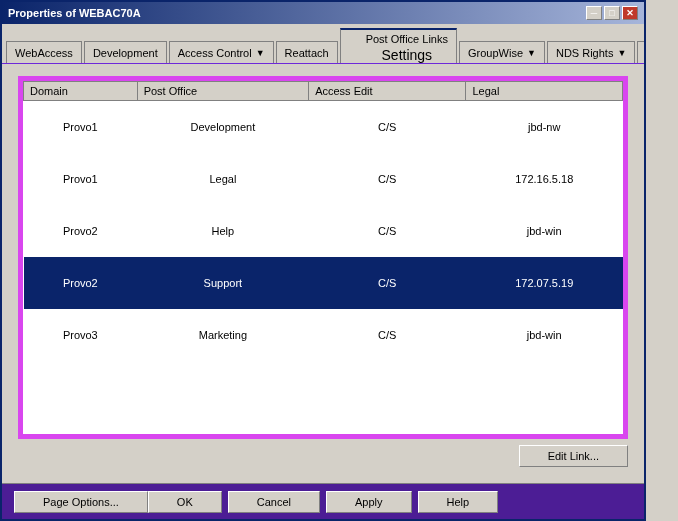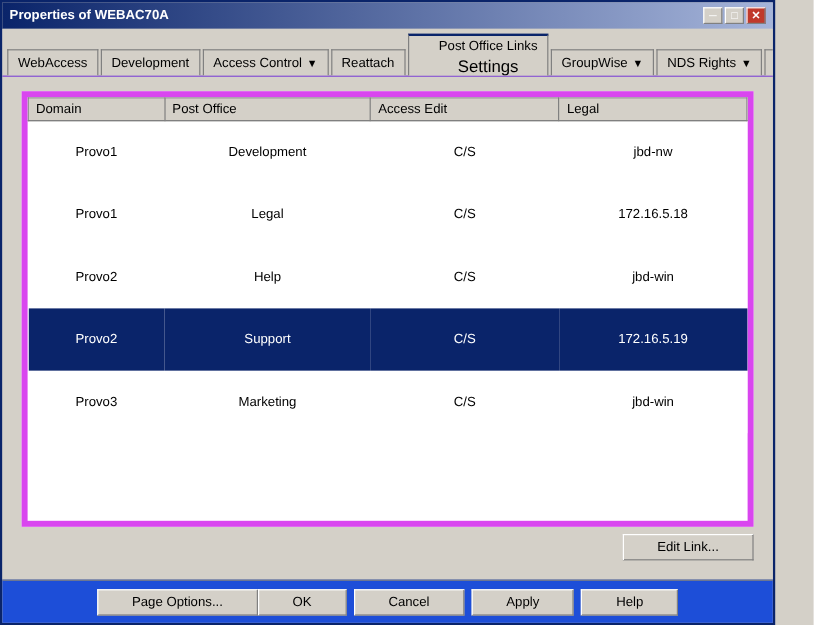--- a/index.html
+++ b/index.html
@@ -167,26 +167,26 @@
       padding: 4px 28px;
       background: #d4d0c8;
       border: 1px solid #808080;
       border-top-color: #ffffff;
       border-left-color: #ffffff;
       cursor: pointer;
       font-size: 11px;
       font-family: Tahoma, Arial, sans-serif;
     }
     .footer {
-      background: #1d4ed8;
+      background: #4c1d95;
       border-top: 1px solid #808080;
       padding: 6px 12px;
       display: flex;
       align-items: center;
-      justify-content: center;
+      justify-content: flex-start;
       flex-shrink: 0;
       height: 36px;
     }
     .footer-right {
       display: flex;
       gap: 6px;
     }
   </style>
 </head>
 <body>
@@ -262,21 +262,21 @@
             <tr>
               <td>Provo2</td>
               <td>Help</td>
               <td>C/S</td>
               <td>jbd-win</td>
             </tr>
             <tr class="selected">
               <td>Provo2</td>
               <td>Support</td>
               <td>C/S</td>
-              <td>172.16.5.19</td>
+              <td>172.07.5.19</td>
             </tr>
             <tr>
               <td>Provo3</td>
               <td>Marketing</td>
               <td>C/S</td>
               <td>jbd-win</td>
             </tr>
           </tbody>
       </table>
     </div>

